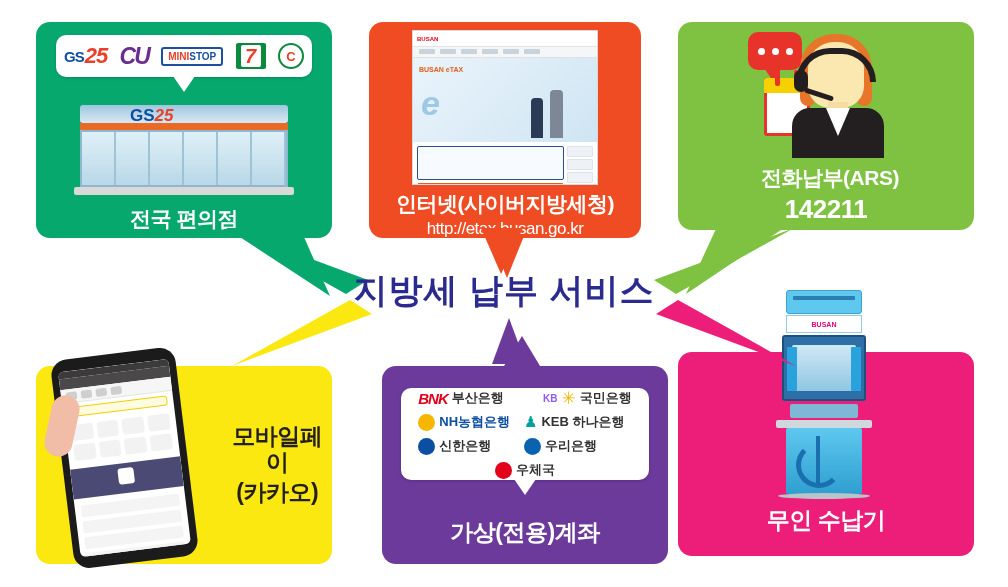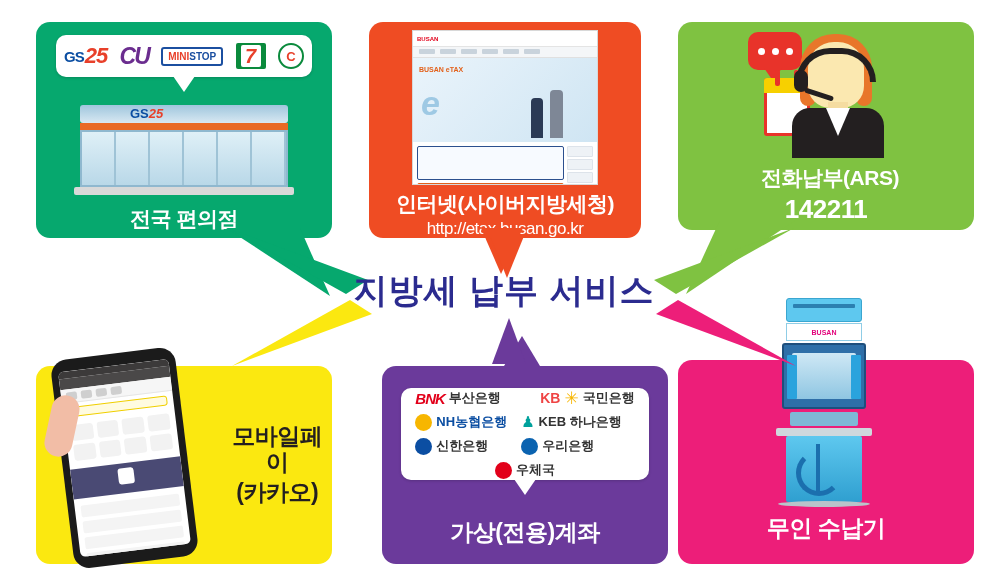--- a/index.html
+++ b/index.html
@@ -103,21 +103,21 @@
 
   
   .bank-grid {
     display:grid; grid-template-columns: repeat(2, auto);
     justify-content:center; align-content:center;
     gap: 6px 14px; padding: 10px 12px; height:100%;
   }
   .bank { display:flex; align-items:center; gap:4px; font-size:13px; font-weight:bold; color:#333; white-space:nowrap;}
   .bmark { width:17px;height:17px;border-radius:50%; display:inline-block; flex:none;}
   .bnk   { color:#e2001a; font-size:15px; font-weight:bold; font-style:italic; letter-spacing:-1px;}
-  .kb    { color:#ef4444; font-weight:bold; font-size:14px;padding-left:19px; }
+  .kb    { color:#8b5cf6; font-weight:bold; font-size:10px;padding-left:19px; }
   .kbstar{ color:#f7b600; font-size:17px; line-height:1;}
   .nhmark{ background:#f7b600; }
   .nhtxt { color:#0b4ea2; }
   .keb   { color:#00a19c; font-size:15px; }
   .shmark{ background:#0b4ea2; }
   .wrmark{ background:#0b63b0; }
   .postmark{ background:#e2001a; }
 
   
   .photo { position:relative; }
@@ -126,21 +126,21 @@
   .store {
     width: 220px; height: 96px; position: relative;
   }
   .store .roof { position:absolute; left:6px; right:6px; top:6px; height:18px;
     background: linear-gradient(#9fc6dd,#d8e8f2); border-radius:3px; }
   .store .band { position:absolute; left:6px; right:6px; top:24px; height:7px; background:#e96a25;}
   .store .glass { position:absolute; left:6px; right:6px; top:31px; bottom:8px;
     background: linear-gradient(180deg,#dff0f7,#b9d8e8);
     border:2px solid #8fb8cf; display:flex; }
   .store .glass i { flex:1; border-right:2px solid #9fc3d6; display:block; }
-  .store .sign { position:absolute; left:56px; top:7px; font-size:13px; font-weight:bold; color:#0b4ea2; }
+  .store .sign { position:absolute; left:56px; top:7px; font-size:17px; font-weight:bold; color:#0b4ea2; }
   .store .sign .n { color:#e8402a; font-style:italic; }
   .store .base { position:absolute; left:0; right:0; bottom:0; height:8px; background:#d9d9d9; border-radius:2px;}
 
   
   .webmock { width: 186px; height: 220px; background:#fff; border:1px solid #d8d8d8; position:relative; overflow:hidden; }
   .webmock .wtop { height:16px; background:#fff; border-bottom:1px solid #e4e4e4; display:flex; align-items:center; padding:0 4px; gap:3px;}
   .webmock .wlogo{ font-size:6px; font-weight:bold; color:#e2001a; }
   .webmock .wnav { height:11px; background:#f4f6f8; border-bottom:1px solid #e0e0e0; display:flex; gap:5px; padding:2px 6px;}
   .webmock .wnav span{ display:block; width:16px;height:5px;background:#c9d3dc; border-radius:1px;}
   .webmock .hero { height:84px; background: linear-gradient(135deg,#eaf4fb,#cfe5f3); position:relative; }
@@ -449,21 +449,21 @@
         <div class="nub"></div>
       </div>
 
       <div class="caption cap-main" style="margin-top:40px;font-size:23px;">가상(전용)계좌</div>
     </div>
     <svg class="tail" style="left:118px;top:-30px;width:44px;height:32px;" viewBox="0 0 44 32">
       <polygon points="22,0 40,30 4,30" fill="#6b3a9b"></polygon>
     </svg>
   </div>
 
-  <div class="panel" style="left:678px;top:360px;width:296px;height:204px;">
+  <div class="panel" style="left:678px;top:352px;width:296px;height:204px;">
     <div class="body" style="background:#ed1e79;">
 
       <div class="photo kiosk" style="margin-top:-62px;">
         <div class="top">
             <div class="ln"></div>
           </div>
         <div class="brand">BUSAN</div>
         <div class="scr">
             <div class="inner"></div>
             <div class="bl"></div>

